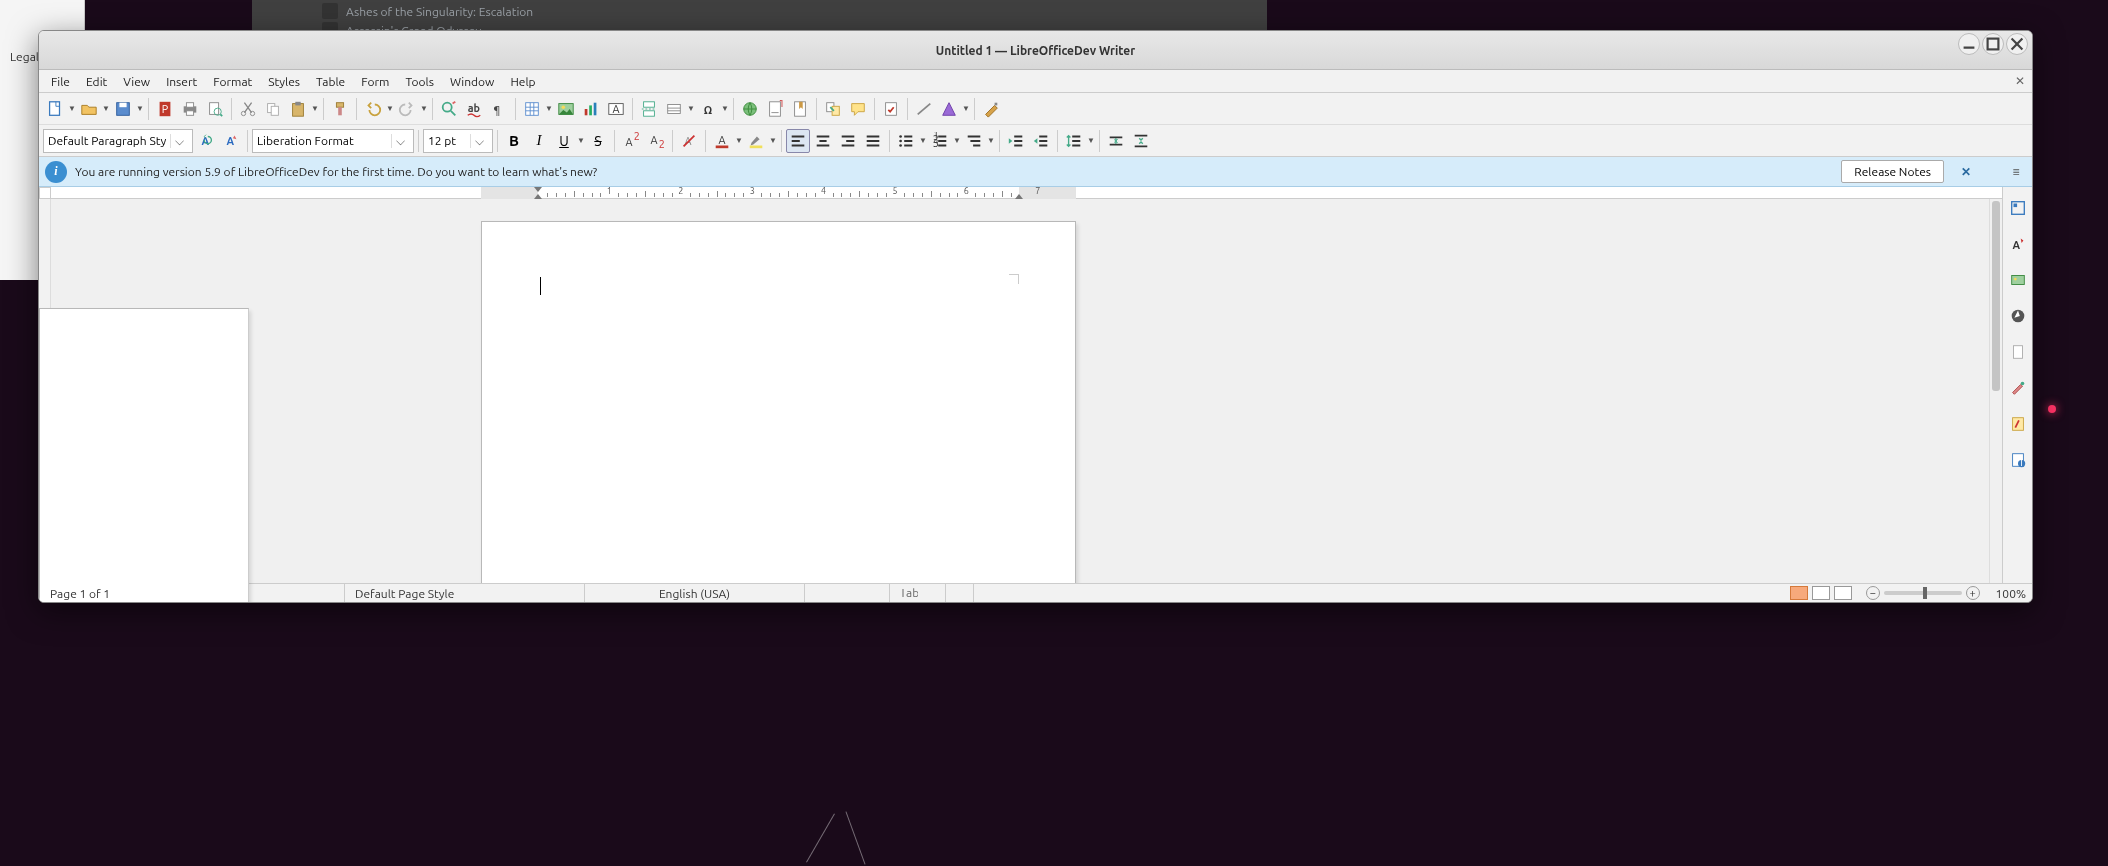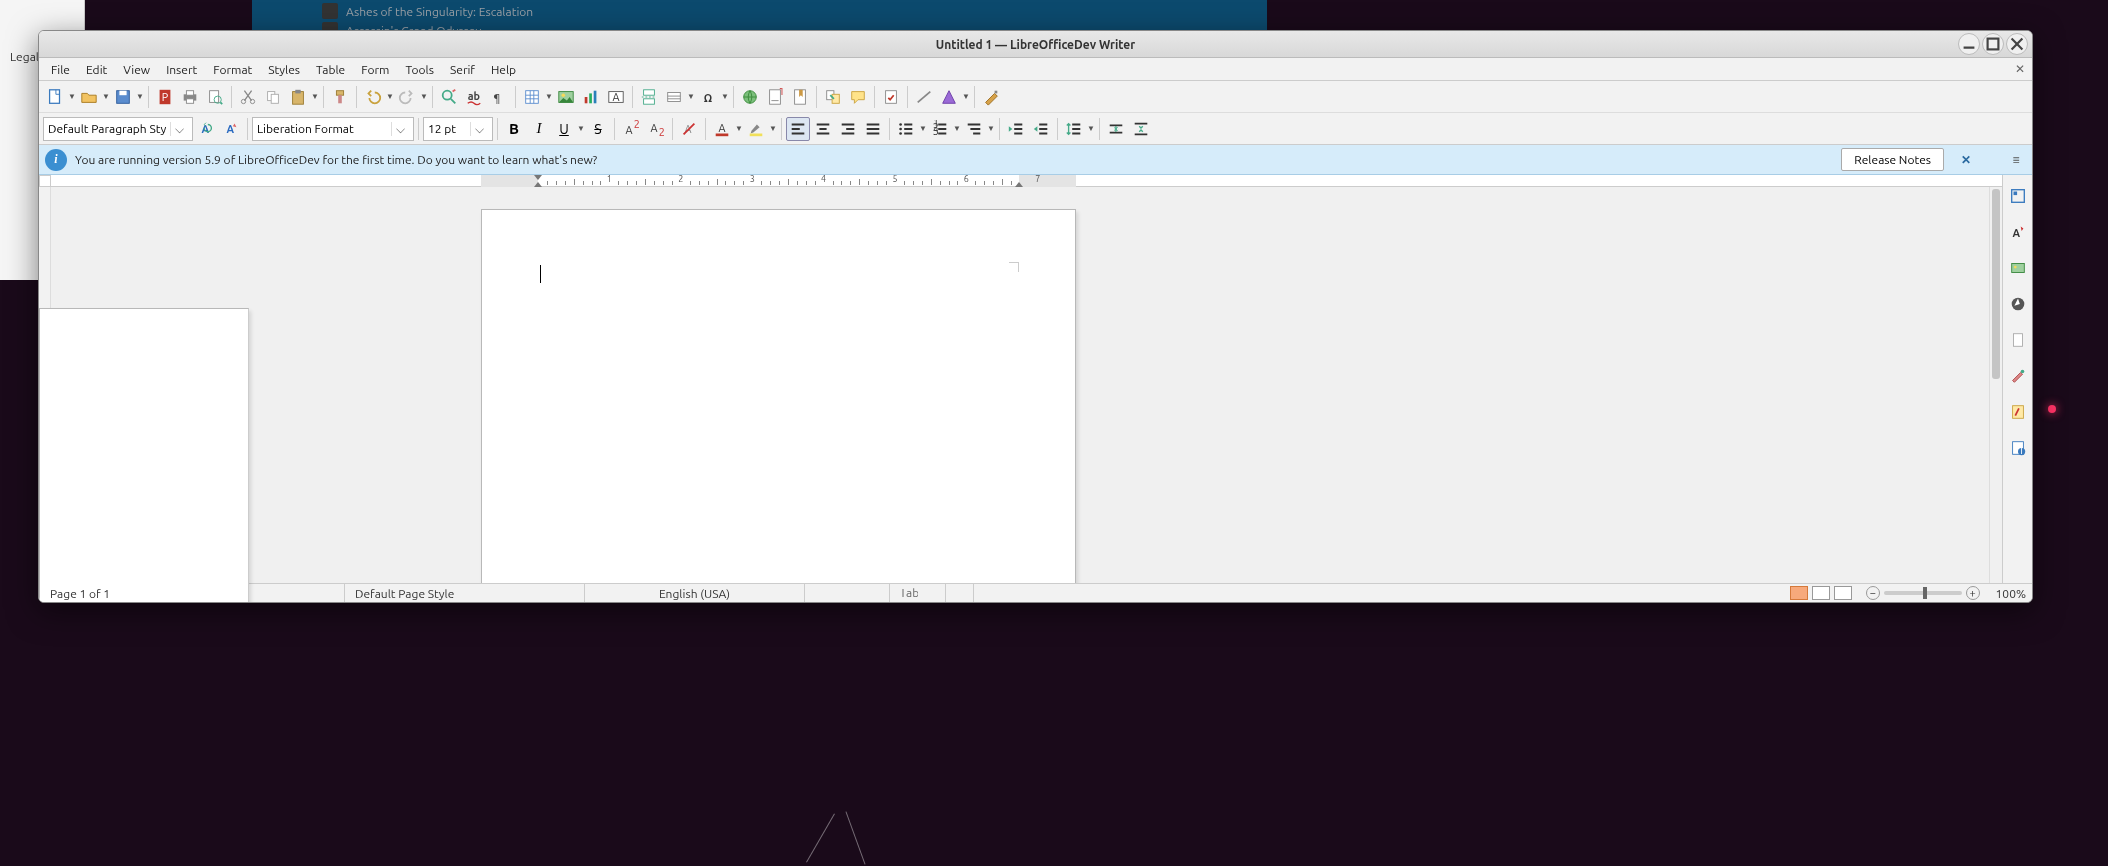--- a/index.html
+++ b/index.html
@@ -1,23 +1,23 @@
 <!DOCTYPE html>
 <html><head>
 <meta charset="utf-8">
 <style>
 *{margin:0;padding:0;box-sizing:border-box;font-family:"Segoe UI",Ubuntu,Arial,sans-serif;font-size:12px;}
 html,body{width:2108px;height:866px;background:#1a0a1a;overflow:hidden;position:relative;}
 .bg-sidebar{position:absolute;top:0;left:0;width:85px;height:280px;background:#f5f5f5;border-right:1px solid #ccc;}
 .bg-legal{position:absolute;top:50px;left:10px;color:#333;font-size:12px;}
-.bg-gameslist{position:absolute;top:0;left:252px;width:1015px;height:30px;background:#0c4a6e;color:#9aa0a6;font-size:13px;}
+.bg-gameslist{position:absolute;top:0;left:252px;width:1015px;height:30px;background:#404040;color:#9aa0a6;font-size:13px;}
 .bg-gameslist .g{position:absolute;left:70px;display:flex;align-items:center;gap:8px;}
 .bg-gameslist .g .ico{width:16px;height:16px;background:#333;border-radius:2px;}
 .window{position:absolute;top:30px;left:38px;right:75px;bottom:263px;background:#fafafa;border:1px solid #888;border-radius:6px;box-shadow:0 8px 30px rgba(0,0,0,.5);display:flex;flex-direction:column;overflow:hidden;}
-.titlebar{height:27px;background:linear-gradient(#e8e8e8,#d8d8d8);border-bottom:1px solid #bbb;display:flex;align-items:center;justify-content:center;position:relative;color:#333;font-weight:600;}
+.titlebar{height:39px;background:linear-gradient(#e8e8e8,#d8d8d8);border-bottom:1px solid #bbb;display:flex;align-items:center;justify-content:center;position:relative;color:#333;font-weight:600;}
 .titlebar .wincontrols{position:absolute;right:4px;top:2px;display:flex;gap:2px;}
 .titlebar .wincontrols .wc{width:22px;height:22px;border-radius:11px;background:#f0f0f0;border:1px solid #bbb;display:flex;align-items:center;justify-content:center;cursor:pointer;color:#444;}
 .menubar{height:23px;background:#f2f2f2;border-bottom:1px solid #ccc;display:flex;align-items:center;padding:0 4px;position:relative;}
 .menubar .mi{padding:3px 8px;cursor:pointer;color:#222;}
 .menubar .closex{position:absolute;right:4px;top:3px;width:16px;height:16px;cursor:pointer;color:#666;display:flex;align-items:center;justify-content:center;}
 .toolbar1{height:32px;background:#f2f2f2;border-bottom:1px solid #ddd;display:flex;align-items:center;padding:0 4px;gap:1px;}
 .toolbar1 .tb,.toolbar2 .tb{width:24px;height:24px;display:flex;align-items:center;justify-content:center;cursor:pointer;border:1px solid transparent;border-radius:2px;position:relative;}
 .toolbar1 .sep,.toolbar2 .sep{width:1px;height:22px;background:#ccc;margin:0 3px;}
 .dd{width:8px;font-size:8px;color:#555;cursor:pointer;display:flex;align-items:center;justify-content:center;}
 .toolbar2{height:32px;background:#f2f2f2;border-bottom:1px solid #ccc;display:flex;align-items:center;padding:0 4px;gap:1px;}
@@ -120,21 +120,21 @@
   <div class="menubar">
     <div class="mi">File</div>
     <div class="mi">Edit</div>
     <div class="mi">View</div>
     <div class="mi">Insert</div>
     <div class="mi">Format</div>
     <div class="mi">Styles</div>
     <div class="mi">Table</div>
     <div class="mi">Form</div>
     <div class="mi">Tools</div>
-    <div class="mi">Serif</div>
+    <div class="mi">Window</div>
     <div class="mi">Help</div>
     <div class="closex">✕</div>
   </div>
 
   <div class="toolbar1">
     <div class="tb">
         <svg viewBox="0 0 20 20">
           <rect x="4" y="2" width="11" height="15" fill="#fff" stroke="#3a7abe" stroke-width="1.4"></rect>
           <path d="M11 2v5h4" fill="none" stroke="#3a7abe"></path>
         </svg>

